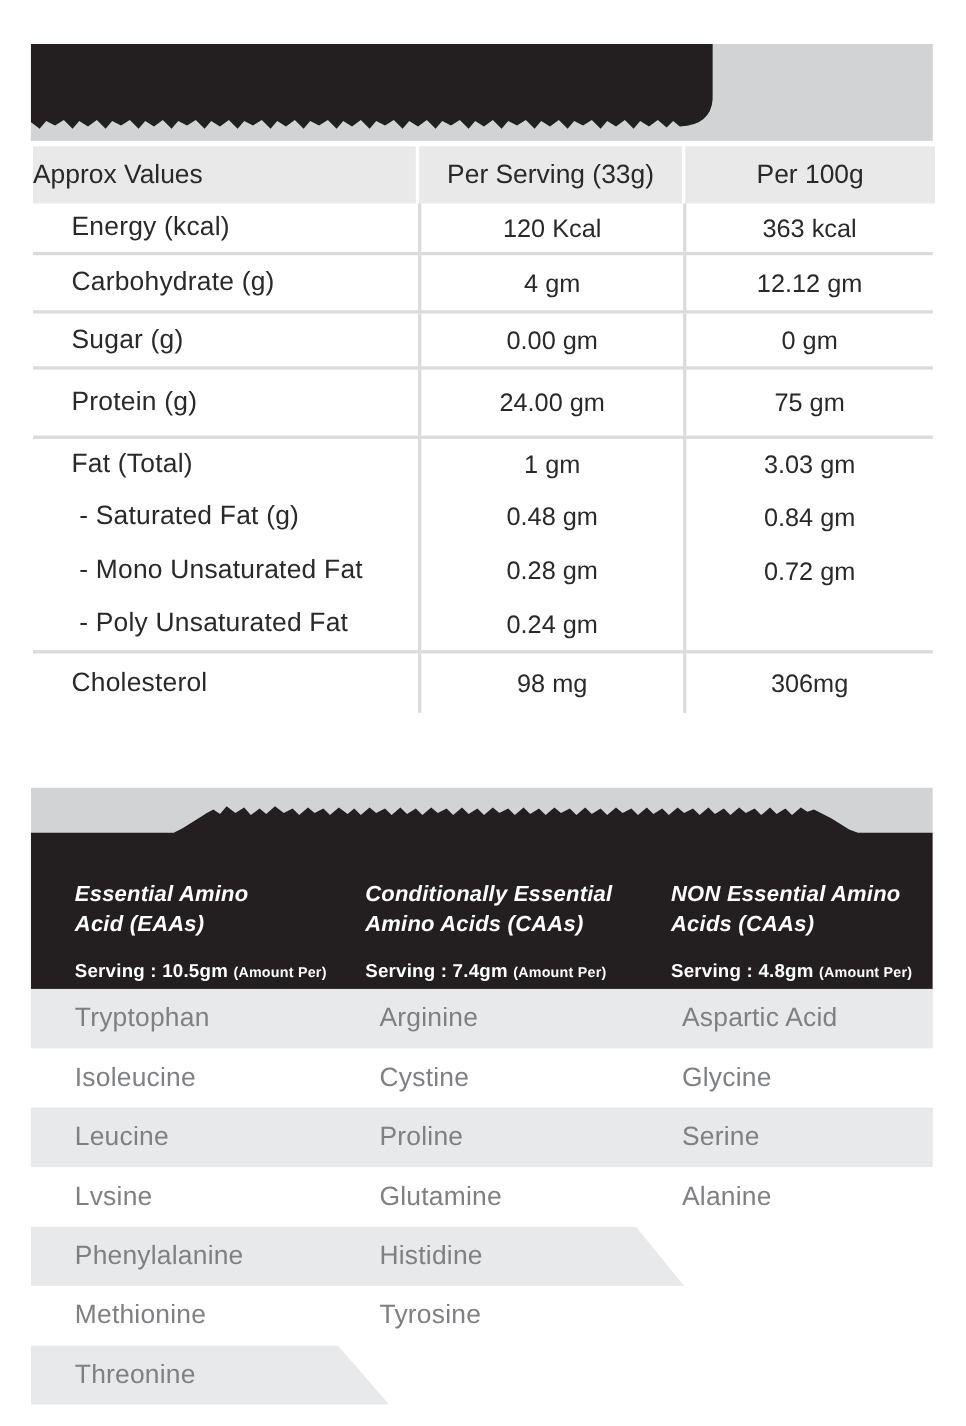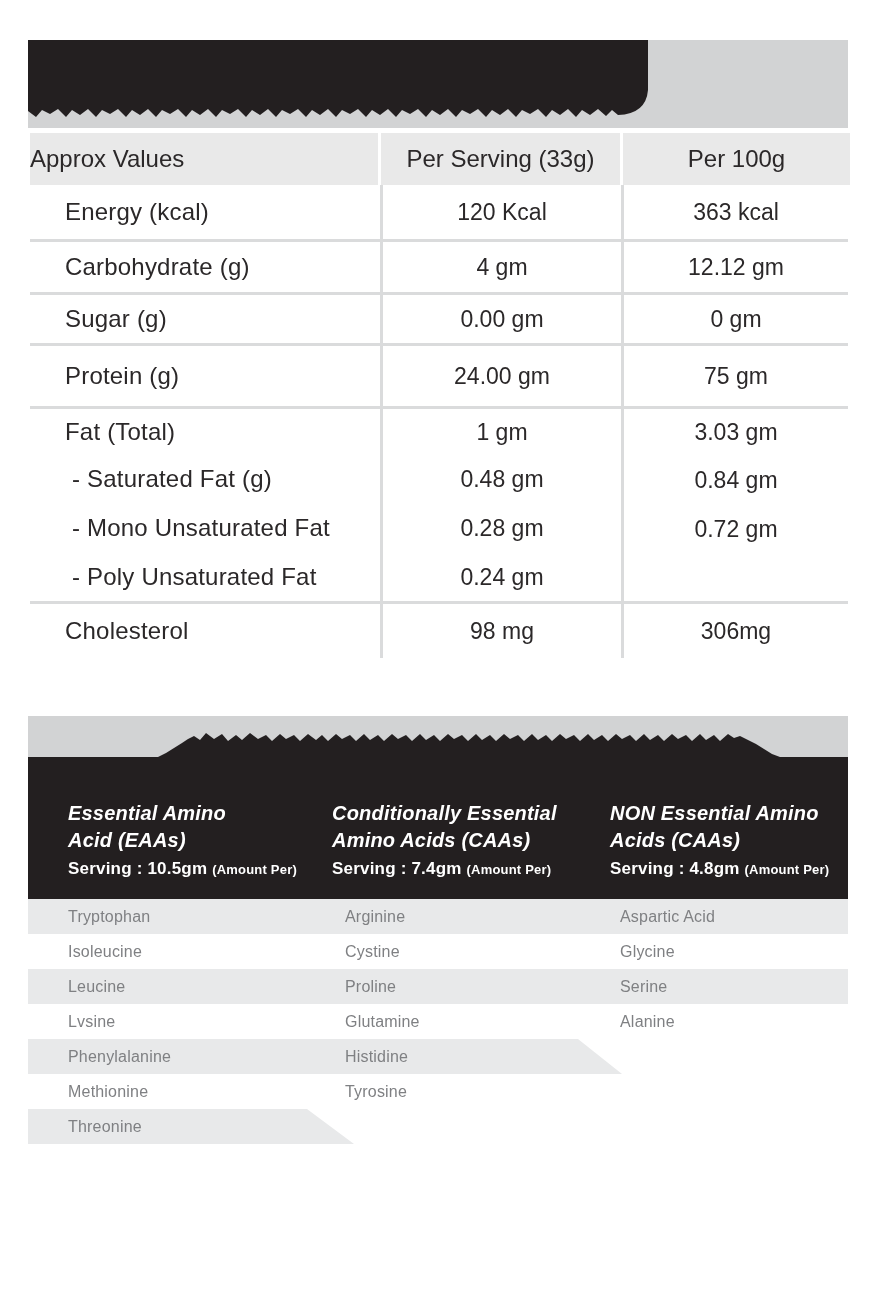--- a/index.html
+++ b/index.html
@@ -14,39 +14,39 @@
   .nutri{left:30px;top:133px;width:818px;}
   .t-row{display:grid;grid-template-columns:350px 241px 227px;background:#ffffff;}
   .t-row.sep{border-top:3px solid #dadbdc;}
   .t-head{display:grid;grid-template-columns:348px 239px 227px;column-gap:3px;background:#ffffff;}
   .t-head .hcell{background:#e9e9e9;display:flex;align-items:center;height:52px;}
   .cell{display:flex;align-items:center;}
   .lab{padding-left:35px;font-size:24px;color:#2b2829;letter-spacing:.2px;}
   .val{justify-content:center;font-size:23px;color:#2b2829;border-left:3px solid #dadbdc;}
   .hlab{font-size:24px;color:#2b2829;}
   .hval{justify-content:center;font-size:24px;color:#2b2829;}
-  .h-energy{height:54px;} .h-carb{height:50px;} .h-sugar{height:48px;} .h-protein{height:60px;}
+  .h-energy{height:44px;} .h-carb{height:50px;} .h-sugar{height:48px;} .h-protein{height:60px;}
   .h-chol{height:54px;} .h-sodium{height:64px;}
   .fatcol{display:flex;flex-direction:column;}
   .fl{display:flex;align-items:center;}
   .fl.l1{height:46px;} .fl.l2{height:48px;} .fl.l3{height:50px;} .fl.l4{height:48px;}
   .fatval{border-left:3px solid #dadbdc;}
   .fatval .fl{justify-content:center;font-size:23px;color:#2b2829;}
   .fatlab .fl{padding-left:35px;font-size:24px;color:#2b2829;letter-spacing:.2px;}
   .fatlab .fl.ind{padding-left:42px;}
 
   
   .amino{left:28px;top:716px;width:820px;height:546px;}
   .band-svg{position:absolute;left:0;top:0;}
   .a-head{position:absolute;left:0;top:84px;width:820px;display:grid;grid-template-columns:264px 278px 1fr;padding-left:40px;box-sizing:border-box;color:#ffffff;}
   .a-title{font-size:20px;font-weight:bold;line-height:27px;letter-spacing:.2px;font-style:italic;}
-  .a-serv{margin-top:5px;font-size:17px;font-weight:bold;letter-spacing:.2px;}
+  .a-serv{margin-top:19px;font-size:17px;font-weight:bold;letter-spacing:.2px;}
   .a-note{font-size:13px;font-weight:bold;}
   .a-rows{position:absolute;left:0;top:183px;width:820px;}
-  .a-row{display:grid;grid-template-columns:277px 275px 1fr;padding-left:40px;box-sizing:border-box;height:35px;align-items:center;font-size:16px;color:#7f8083;letter-spacing:.2px;}
+  .a-row{display:grid;grid-template-columns:277px 275px 1fr;padding-left:40px;box-sizing:border-box;height:54px;align-items:center;font-size:24px;color:#7f8083;letter-spacing:.2px;}
   .a-row.g{background:#e8e9ea;}
   .a-row.cut1{background:#e8e9ea;clip-path:polygon(0 0,550px 0,594px 100%,0 100%);}
   .a-row.cut2{background:#e8e9ea;clip-path:polygon(0 0,279px 0,326px 100%,0 100%);}
 </style>
 </head>
 <body>
 
 <div class="abs top-strip"></div>
 
 <div class="abs top-banner">

